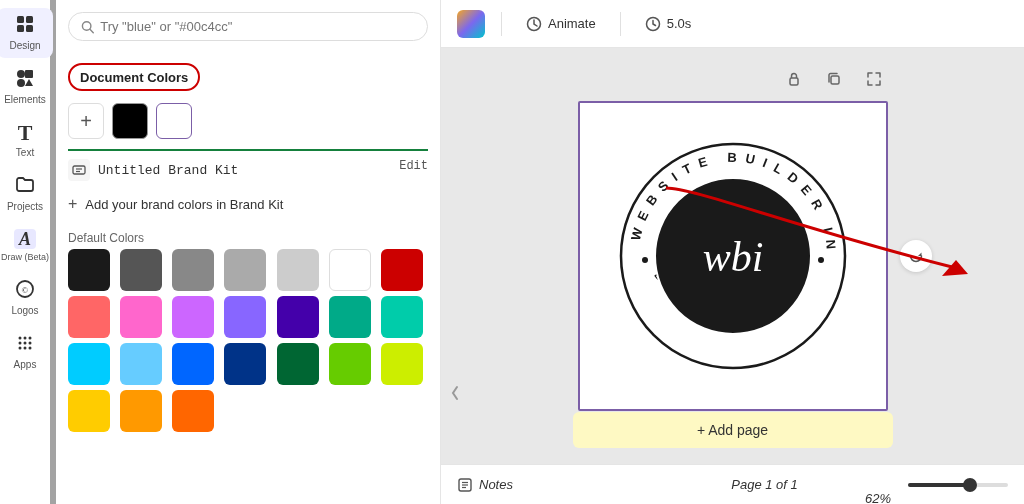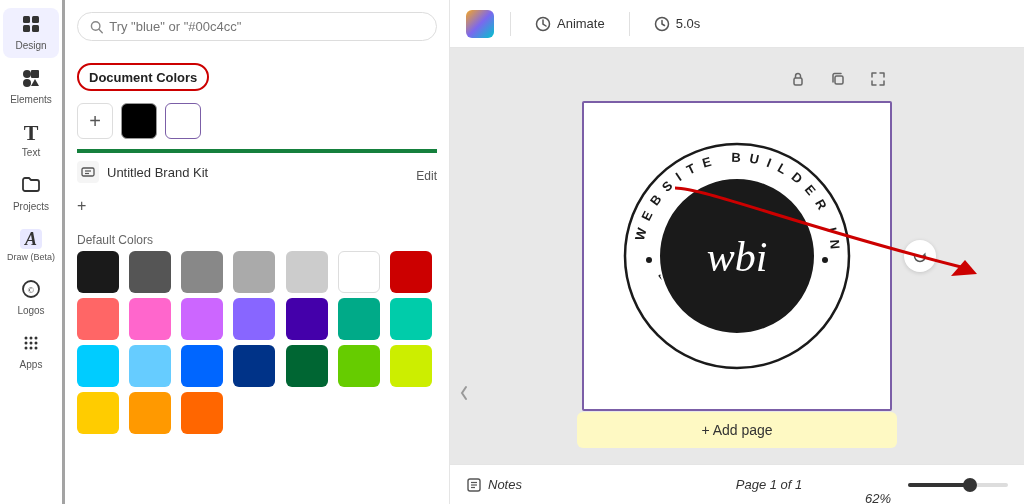--- a/index.html
+++ b/index.html
@@ -1,27 +1,27 @@
 <!DOCTYPE html>
 <html><head>
   <meta charset="utf-8">
   <style>
     * { margin: 0; padding: 0; box-sizing: border-box; }
     body { width: 1024px; height: 504px; font-family: -apple-system, BlinkMacSystemFont, 'Segoe UI', sans-serif; display: flex; overflow: hidden; background: #f0f0f0; }
 
     
     .sidebar {
-      width: 65px;
+      width: 56px;
       background: #ffffff;
       display: flex;
       flex-direction: column;
       align-items: center;
       padding: 8px 0;
       gap: 4px;
-      border-right: 3px solid #a3a3a3;
+      border-right: 6px solid #a3a3a3;
       flex-shrink: 0;
       height: 504px;
     }
     .sidebar-item {
       display: flex;
       flex-direction: column;
       align-items: center;
       justify-content: center;
       width: 56px;
       padding: 6px 4px;
@@ -97,24 +97,25 @@
       cursor: pointer;
       font-size: 20px;
       color: #555;
       background: #fff;
     }
     .swatch-black { background: #000; border: 1px solid #999; }
     .swatch-white { background: #fff; border: 1.5px solid #7b5ea7; }
 
     .brand-kit-row {
       display: flex;
-      align-items: flex-end;
+      align-items: flex-start;
       justify-content: space-between;
       padding: 8px 0 2px;
-      border-top: 4px solid #15803d;
+      border-top: 2px solid #15803d;
+      font-family: Liberation Mono, monospace;
     }
     .brand-kit-left {
       display: flex;
       align-items: center;
       gap: 8px;
       font-size: 13px;
       font-weight: 500;
       color: #333;
     }
     .brand-kit-icon {
@@ -493,20 +494,21 @@
           <line x1="4" y1="8.5" x2="8" y2="8.5" stroke="#555" stroke-width="1.2"></line>
         </svg>
       </div>
       <span>Untitled Brand Kit</span>
     </div>
     <span class="edit-btn">Edit</span>
   </div>
 
   <div class="add-brand-colors">
     <span style="font-size:16px; color:#555;">+</span>
+    <span>Add your brand colors in Brand Kit</span>
   </div>
 
   <div>
     <div class="default-colors-title">Default Colors</div>
     <div class="colors-grid" id="colors-grid">
         <div class="grid-swatch" style="background: rgb(26, 26, 26);"></div>
         <div class="grid-swatch" style="background: rgb(85, 85, 85);"></div>
         <div class="grid-swatch" style="background: rgb(136, 136, 136);"></div>
         <div class="grid-swatch" style="background: rgb(170, 170, 170);"></div>
         <div class="grid-swatch" style="background: rgb(204, 204, 204);"></div>

